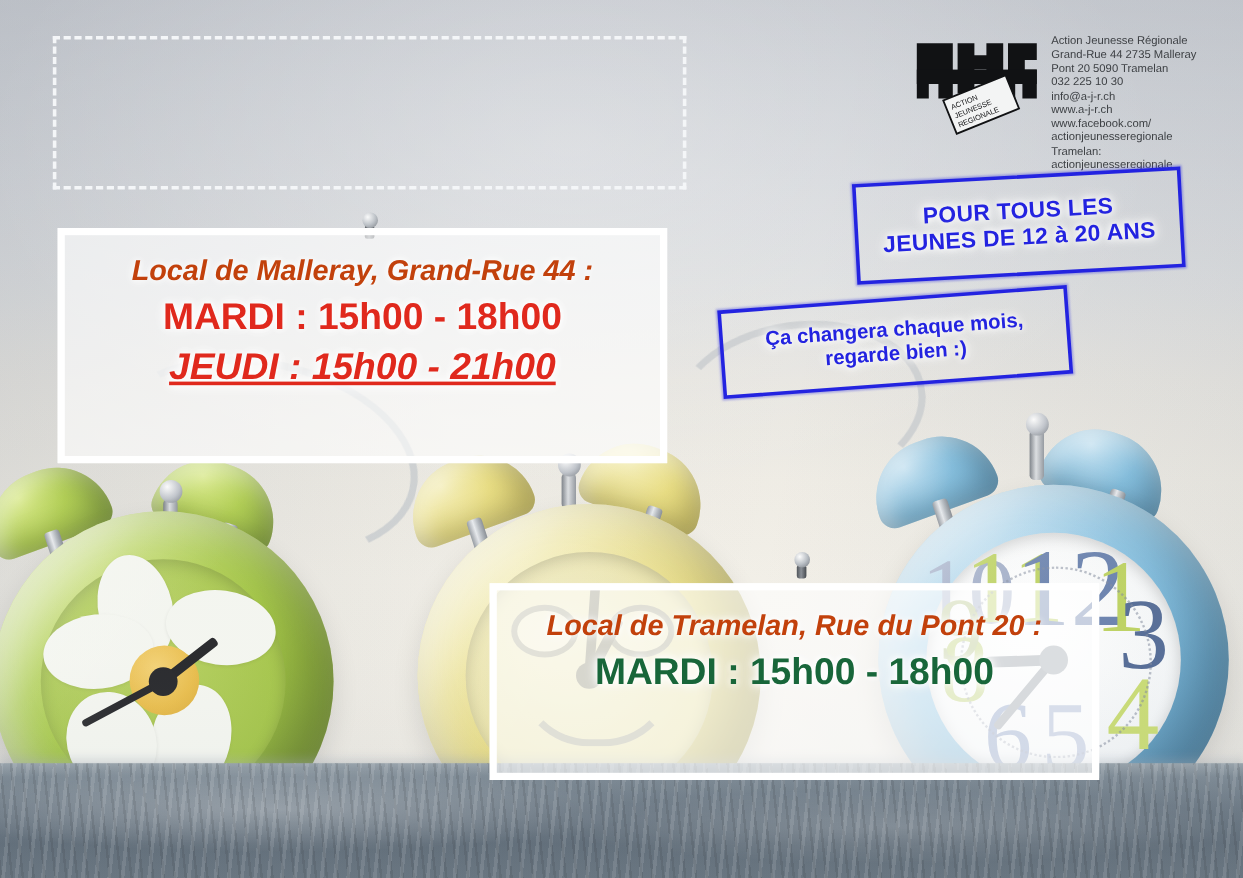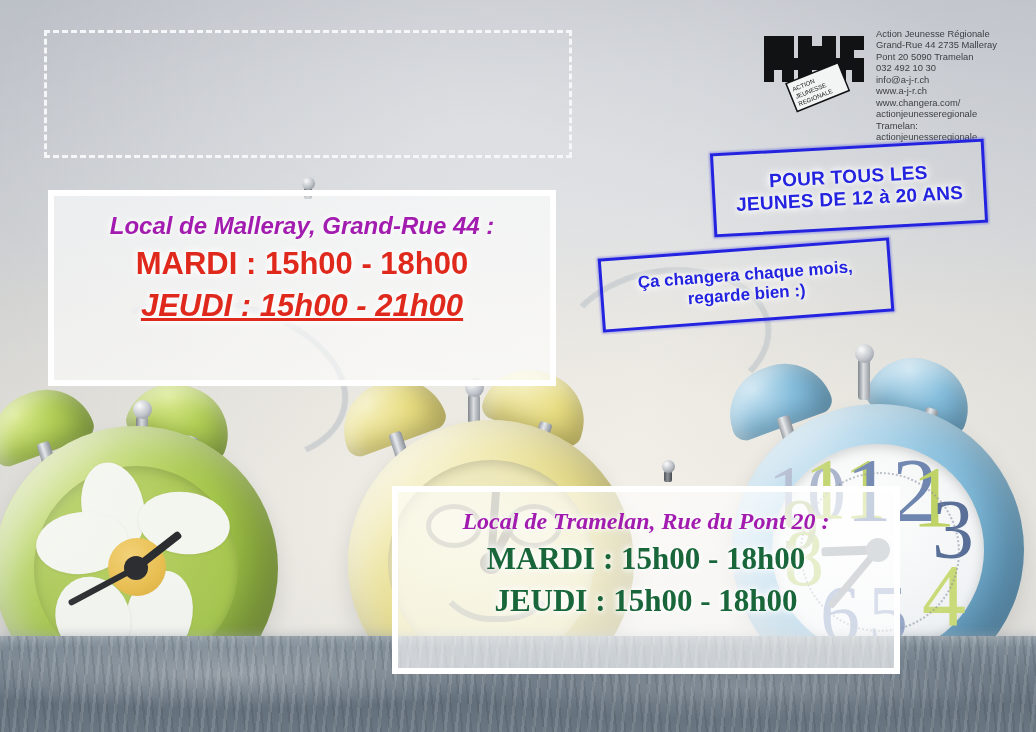--- a/index.html
+++ b/index.html
@@ -246,24 +246,24 @@
 
   
   .panel{
     position:absolute;
     background:rgba(255,255,255,.62);
     border:6px solid #ffffff;
     box-sizing:border-box;
     text-align:center;
   }
   #panel-malleray{left:48px;top:190px;width:508px;height:196px;}
-  #panel-tramelan{left:392px;top:486px;width:508px;height:188px;font-family:Liberation Serif, serif;}
+  #panel-tramelan{left:408px;top:486px;width:508px;height:164px;}
 
   .panel-title{
-    font-size:24px;font-weight:bold;font-style:italic;color:#a21caf;
+    font-size:24px;font-weight:bold;font-style:italic;color:#c2410c;
     margin:16px 0 6px 0;
     text-shadow:0 0 5px #fff, 0 0 9px #fff;
     white-space:nowrap;
   }
   .panel-line{
     font-size:31px;font-weight:bold;
     margin:6px 0;
     text-shadow:0 0 5px #fff, 0 0 9px #fff, 0 0 12px rgba(255,255,255,.85);
     white-space:nowrap;
   }
@@ -421,39 +421,38 @@
         <text x="34" y="76" font-family="Liberation Sans, sans-serif" font-size="6.2" fill="#111214">JEUNESSE</text>
         <text x="34" y="84" font-family="Liberation Sans, sans-serif" font-size="6.2" fill="#111214">REGIONALE</text>
       </g>
     </svg>
   </div>
 
   <div class="contact-block">
     <div>Action Jeunesse Régionale</div>
     <div>Grand-Rue 44 2735 Malleray</div>
     <div>Pont 20 5090 Tramelan</div>
-    <div>032 492 10 30</div>
+    <div>032 225 10 30</div>
     <div>info@a-j-r.ch</div>
     <div>www.a-j-r.ch</div>
-    <div>www.changera.com/</div>
+    <div>www.facebook.com/</div>
     <div>actionjeunesseregionale</div>
     <div>Tramelan:</div>
     <div>actionjeunesseregionale</div>
   </div>
 
   <div class="panel" id="panel-malleray">
     <div class="panel-title">Local de Malleray, Grand-Rue 44 :</div>
     <div class="panel-line">MARDI : 15h00 - 18h00</div>
     <div class="panel-line hl">JEUDI : 15h00 - 21h00</div>
   </div>
 
   <div class="panel" id="panel-tramelan">
     <div class="panel-title">Local de Tramelan, Rue du Pont 20 :</div>
     <div class="panel-line">MARDI : 15h00 - 18h00</div>
-    <div class="panel-line">JEUDI : 15h00 - 18h00</div>
   </div>
 
   <div class="stamp" id="stamp-age">
     <div>
       <div>POUR TOUS LES</div>
       <div>JEUNES DE 12 à 20 ANS</div>
     </div>
   </div>
 
   <div class="stamp" id="stamp-note">

